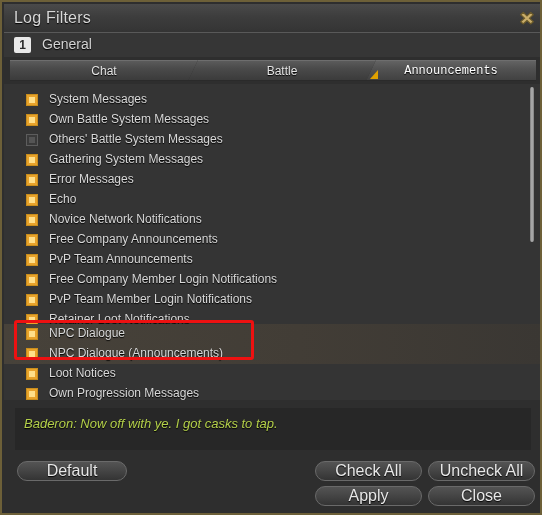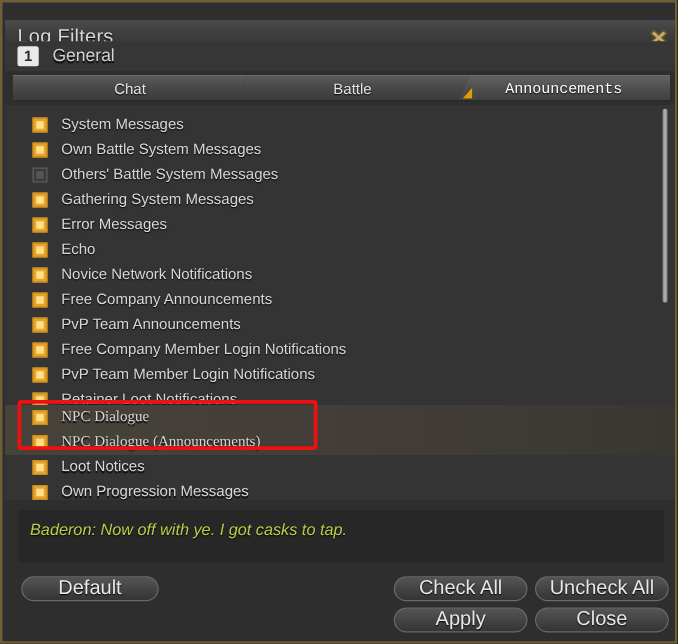--- a/index.html
+++ b/index.html
@@ -22,21 +22,20 @@
   }
 
   
   #titlebar {
     position: absolute;
     left: 2px; top: 2px;
     width: 538px; height: 29px;
     background: linear-gradient(to bottom, #4a4a4a 0%, #3d3d3d 45%, #343434 100%);
     border-bottom: 1px solid #595959;
     box-sizing: border-box;
-    margin-top: 12px;
   }
   #title-text {
     position: absolute;
     left: 10px; top: 5px;
     font-size: 16px;
     color: #d8d8d8;
     letter-spacing: .2px;
     font-family: "Liberation Sans", sans-serif;
     text-shadow: 0 1px 1px #000;
   }
@@ -119,21 +118,20 @@
     overflow: hidden;
   }
   .row {
     position: absolute;
     left: 0;
     width: 538px;
     height: 20px;
   }
   .row.hl {
     background: linear-gradient(to right, #47423a 0%, #423d36 55%, #3a3733 100%);
-    font-family: Liberation Serif, serif;
   }
   .chk {
     position: absolute;
     left: 22px; top: 4px;
     width: 12px; height: 12px;
     box-sizing: border-box;
     border: 1px solid #5d5d5d;
     background: #3a3a3a;
   }
   .chk.on {

